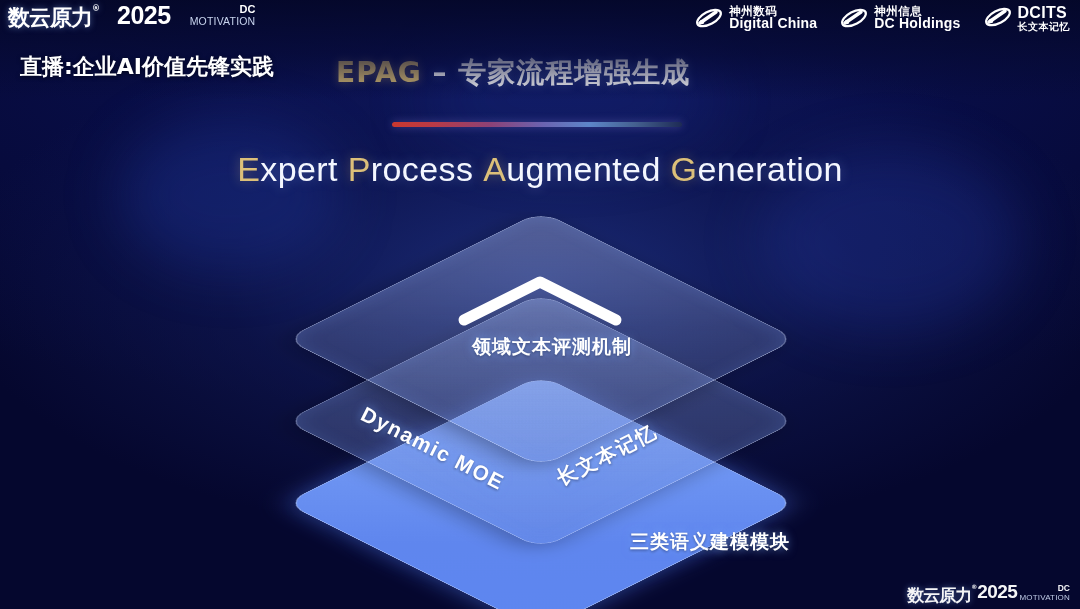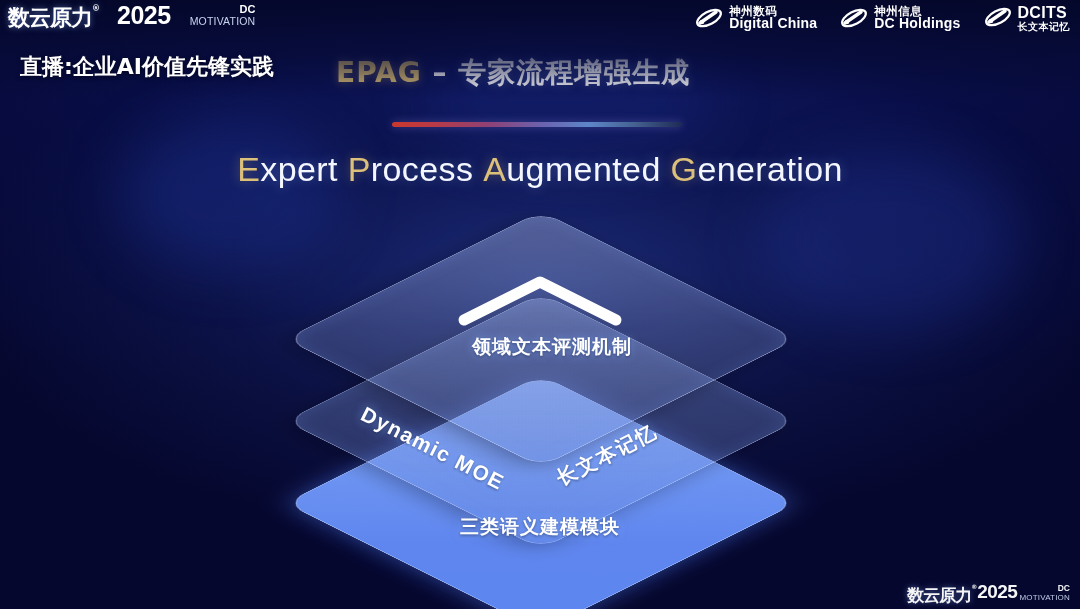--- a/index.html
+++ b/index.html
@@ -272,23 +272,23 @@
     text-shadow: 0 0 10px rgba(120,165,255,0.75), 0 1px 3px rgba(0,0,20,0.5);
   }
   .lbl-top {
     left: 12px; top: 104px;
     width: 500px;
     text-align: center;
     font-size: 19px;
     letter-spacing: 1px;
   }
   .lbl-bot {
-    left: 0; top: 284px;
+    left: 0; top: 299px;
     width: 500px;
-    text-align: center;
+    text-align: right;
     font-size: 19px;
     letter-spacing: 1px;
   }
   .lbl-moe {
     left: 78px; top: 172px;
     font-family: "Liberation Sans", sans-serif;
     font-size: 21px;
     font-weight: bold;
     letter-spacing: 1.5px;
     transform: rotate(27deg);

